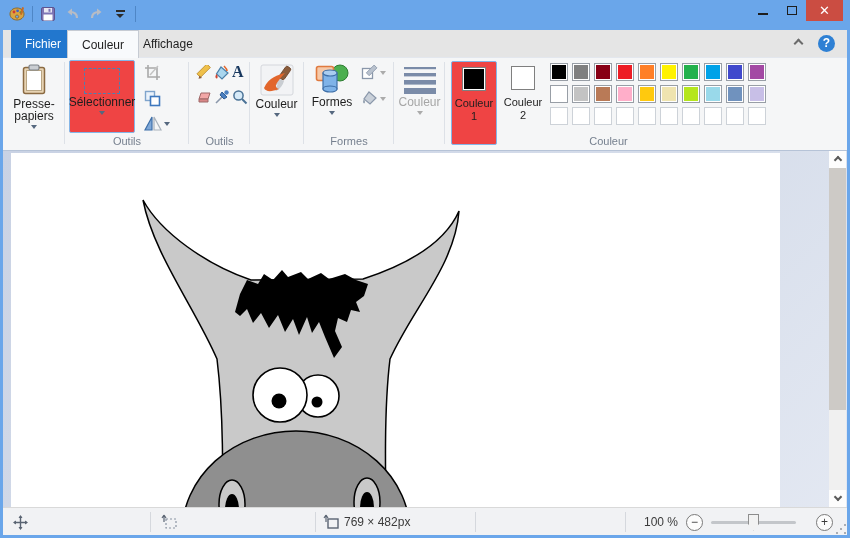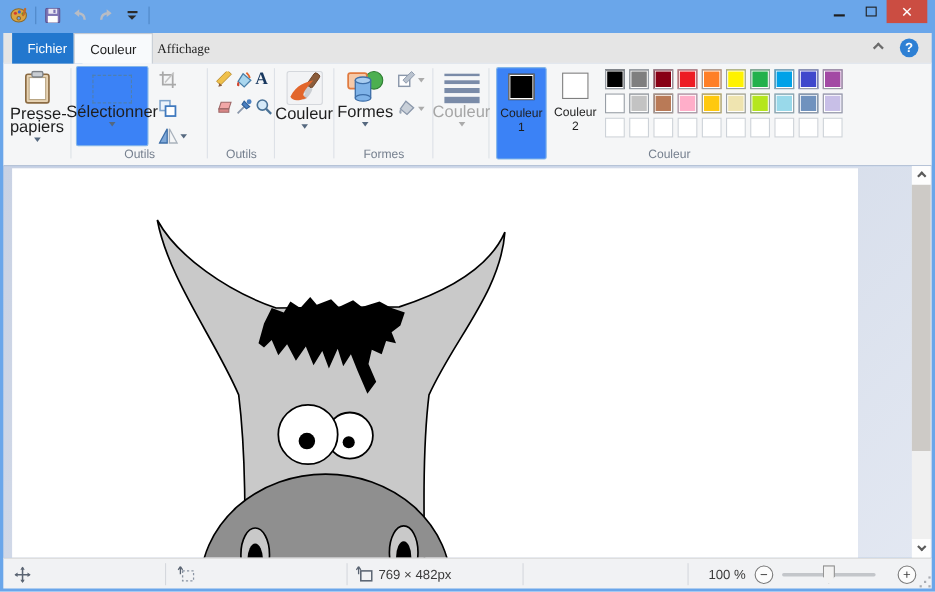--- a/index.html
+++ b/index.html
@@ -20,35 +20,35 @@
   .wc.min .glyph { width:10px; height:2px; background:#1E1E1E; margin-top:6px; }
   .wc.max .glyph { width:10px; height:9px; border:1.5px solid #1E1E1E; }
   .wc.close { width:37px; background:#CB4D42; }
   .wc.close .glyph { color:#fff; font-size:13px; line-height:13px; }
 
   
   .tabrow { position:absolute; left:3px; top:30px; width:844px; height:28px; background:#e5e5e5; border-bottom:1px solid #E3E7EE; }
   .tab { position:absolute; top:0; height:28px; display:flex; align-items:center; padding:0 14px; font-size:12px; color:#1E1E1E; cursor:default; }
   .tab.file { left:8px; background:#2277CE; color:#fff; }
   .tab.active { left:64px; background:#F8FAFC; border:1px solid #C6CBD3; border-bottom:none; }
-  .tab.view { left:126px;font-family:Liberation Serif, serif; }
+  .tab.view { left:126px; }
   .ribbon-min { position:absolute; right:42px; top:7px; width:14px; height:12px; }
   .chev-up { width:7px; height:7px; border-left:2px solid #6B6B6B; border-top:2px solid #6B6B6B; transform:rotate(45deg); margin:3px auto; }
   .help-btn { position:absolute; right:12px; top:5px; width:17px; height:17px; border-radius:50%; background:#2E80D4; color:#fff; font-size:12px; font-weight:bold; text-align:center; line-height:17px; }
 
   
   .ribbon { position:absolute; left:3px; top:58px; width:844px; height:93px; background:#F5F6F7; border-bottom:1px solid #B6C3D7; }
   .grp-sep { position:absolute; top:4px; height:82px; width:1px; background:#DDE1E7; }
   .grp { position:absolute; top:0; height:92px; }
   .grp-caption { position:absolute; bottom:3px; left:0; right:0; text-align:center; font-size:11px; color:#76808F; }
   .bigbtn { position:absolute; display:flex; flex-direction:column; align-items:center; gap:2px; padding-top:4px; border-radius:2px; }
-  .bigbtn .lbl { font-size:15px; line-height:12px; color:#1E1E1E; text-align:left; }
+  .bigbtn .lbl { font-size:12px; line-height:12px; color:#1E1E1E; text-align:center; }
   .dd { width:0; height:0; border-left:3.5px solid transparent; border-right:3.5px solid transparent; border-top:4px solid #55687F; margin-top:1px; }
   .dd.gray { border-top-color:#ABABAB; }
-  .sel { background:#3b82f6; border:1px solid #84B6E8; }
+  .sel { background:#ef4444; border:1px solid #84B6E8; }
   .smallbtn { position:absolute; display:flex; align-items:center; gap:2px; }
   .lbl-gray { color:#A6A6A6 !important; }
 
   
   .palette { position:absolute; display:grid; grid-template-columns:repeat(10,22px); grid-auto-rows:22px; }
   .swatch { width:18px; height:18px; border:1px solid #989EA6; box-shadow:inset 0 0 0 1px #fff; background:#fff; }
   .swatch.empty { border-color:#CDD2D8; box-shadow:none; }
   .cbtn { position:absolute; width:46px; height:84px; top:3px; display:flex; flex-direction:column; align-items:center; padding-top:5px; border-radius:2px; }
   .cbtn .sw { width:24px; height:24px; border:1px solid #7F7F7F; box-shadow:inset 0 0 0 1px #fff; }
   .cbtn .lbl { font-size:11px; line-height:13px; color:#1E1E1E; text-align:center; margin-top:6px; }

